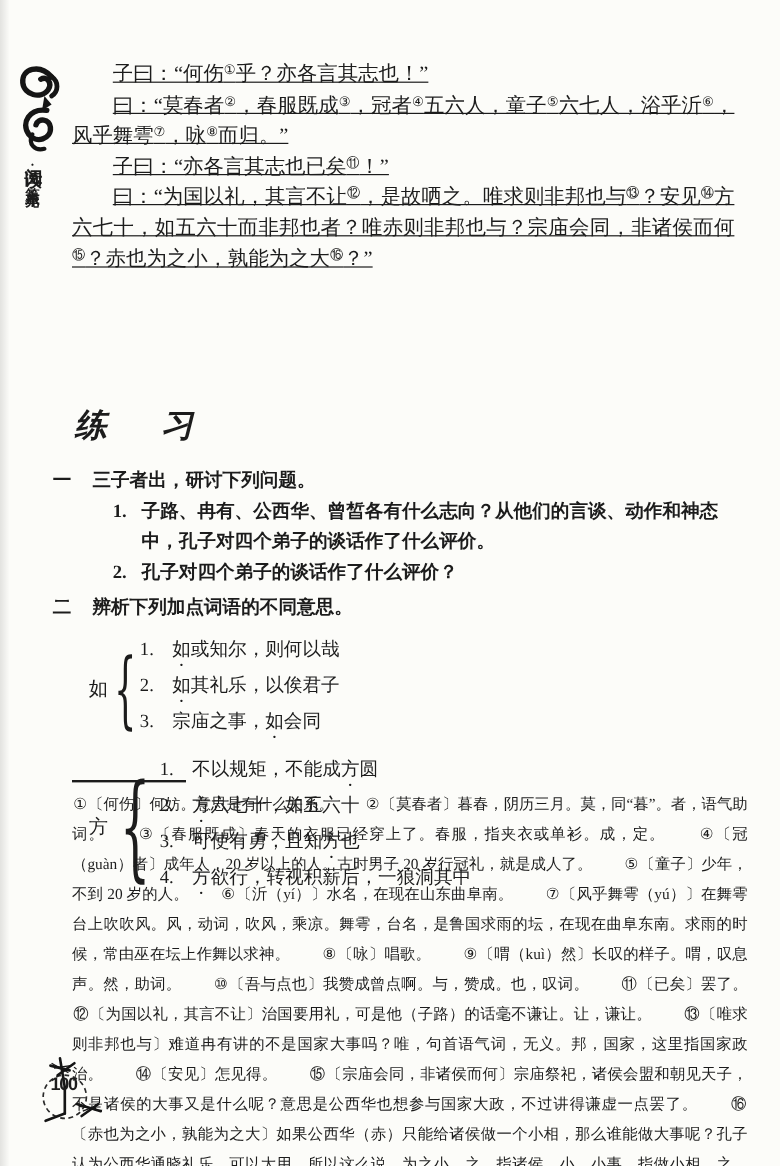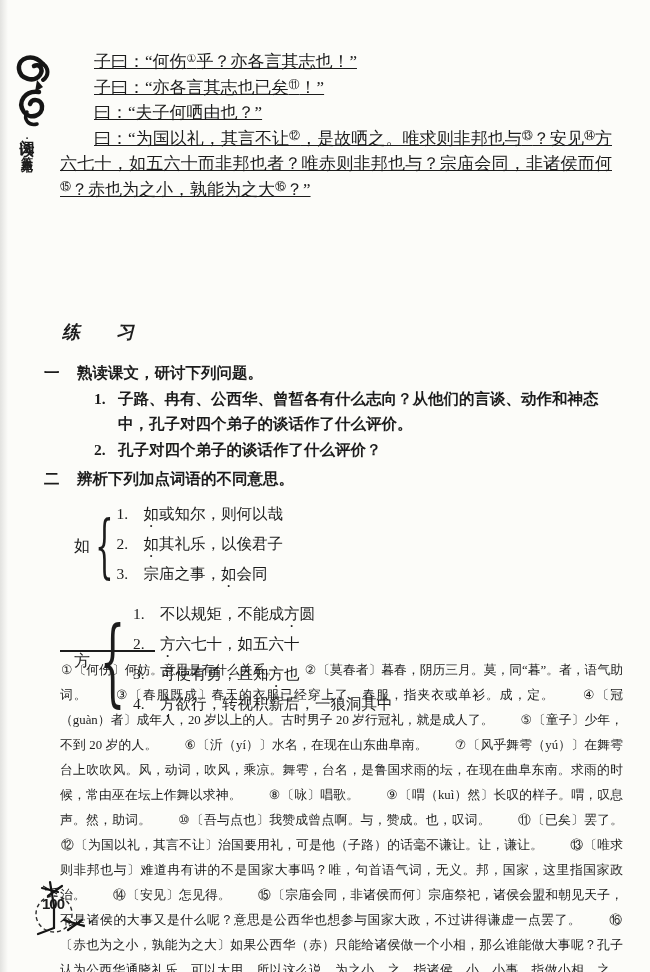--- a/index.html
+++ b/index.html
@@ -17,21 +17,21 @@
   .vert-label .small{font-size:12px;font-weight:bold;}
 
   
   .main-text{position:absolute;left:60px;top:49px;width:552px;
         font-size:17px;line-height:25.6px;text-align:justify;text-decoration:underline;}
   .para{text-indent:2em;}
   sup.circ{font-size:11px;line-height:0;vertical-align:5px;letter-spacing:0;}
 
   
   .exercise{position:absolute;left:44px;top:320px;width:578px;}
-  .ex-title{font-size:18px;font-weight:bold;font-style:italic;letter-spacing:9px;margin:0 0 16px 18px;}
+  .ex-title{font-size:27px;font-weight:bold;font-style:italic;letter-spacing:9px;margin:16px 0 16px 18px;}
   .ex-row{display:flex;font-size:15.5px;line-height:25px;font-weight:bold;margin-top:4px;}
   .ex-marker{width:33px;flex:none;}
   .ex-text{flex:1;}
   .ex-sub{display:flex;font-size:15.5px;line-height:25px;font-weight:bold;margin-left:50px;margin-top:1px;}
   .ex-sub .num{width:24px;flex:none;font-weight:bold;}
   .groups{margin-top:10px;}
   .group{display:flex;align-items:center;margin-left:30px;margin-bottom:10px;}
   .glabel{font-size:16px;flex:none;}
   .brace{flex:none;display:inline-block;transform:scaleX(.42);line-height:1;
         font-weight:400;font-family:"DejaVu Serif",serif;margin:0 -10px 0 -8px;}
@@ -63,31 +63,31 @@
     <path d="M26 40 C12 38 4 50 11 60 C17 68 30 64 29 54 C28 47 19 46 17 52" fill="none" stroke="#151515" stroke-width="4.5" stroke-linecap="round"></path>
     <path d="M14 60 C10 68 16 74 24 72" fill="none" stroke="#151515" stroke-width="3.5" stroke-linecap="round"></path>
   </svg>
 
   <div class="vert-label">
     <span class="big">阅读</span><span class="dot">·</span><span class="small">第六单元</span>
   </div>
 
   <div class="main-text">
       <div class="para">子曰：“何伤<sup class="circ">①</sup>乎？亦各言其志也！”</div>
+      <div class="para">曰：“莫春者<sup class="circ">②</sup>，春服既成<sup class="circ">③</sup>，冠者<sup class="circ">④</sup>五六人，童子<sup class="circ">⑤</sup>六七人，浴乎沂<sup class="circ">⑥</sup>，风乎舞雩<sup class="circ">⑦</sup>，咏<sup class="circ">⑧</sup>而归。”</div>
       <div class="para">子曰：“亦各言其志也已矣<sup class="circ">⑪</sup>！”</div>
-      <div class="para">曰：“夫子何哂由也？”</div>
       <div class="para">曰：“为国以礼，其言不让<sup class="circ">⑫</sup>，是故哂之。唯求则非邦也与<sup class="circ">⑬</sup>？安见<sup class="circ">⑭</sup>方六七十，如五六十而非邦也者？唯赤则非邦也与？宗庙会同，非诸侯而何<sup class="circ">⑮</sup>？赤也为之小，孰能为之大<sup class="circ">⑯</sup>？”</div>
     </div>
 
   <div class="exercise">
     <h2 class="ex-title">练　习</h2>
 
     <div class="ex-row">
       <span class="ex-marker">一</span>
-      <span class="ex-text">熟读课文，研讨下列问题。</span>
+      <span class="ex-text">三子者出，研讨下列问题。</span>
     </div>
     <div class="ex-sub">
       <span class="num">1.</span>
       <span class="ex-text">子路、冉有、公西华、曾皙各有什么志向？从他们的言谈、动作和神态中，孔子对四个弟子的谈话作了什么评价。</span>
     </div>
     <div class="ex-sub">
       <span class="num">2.</span>
       <span class="ex-text">孔子对四个弟子的谈话作了什么评价？</span>
     </div>
 

